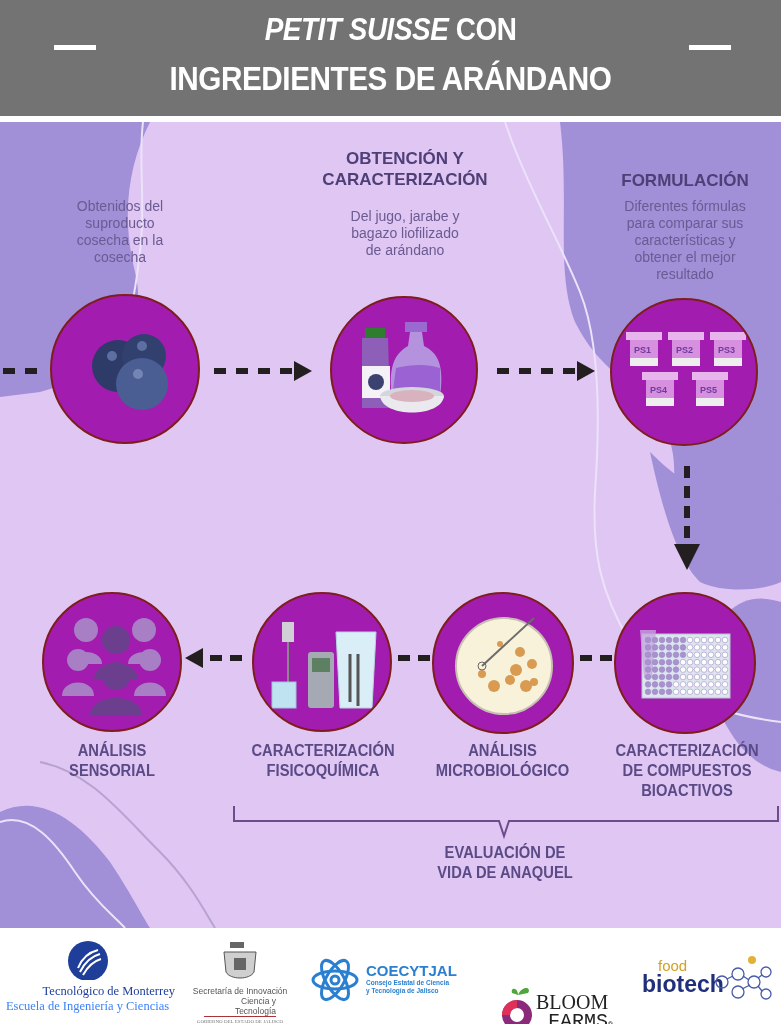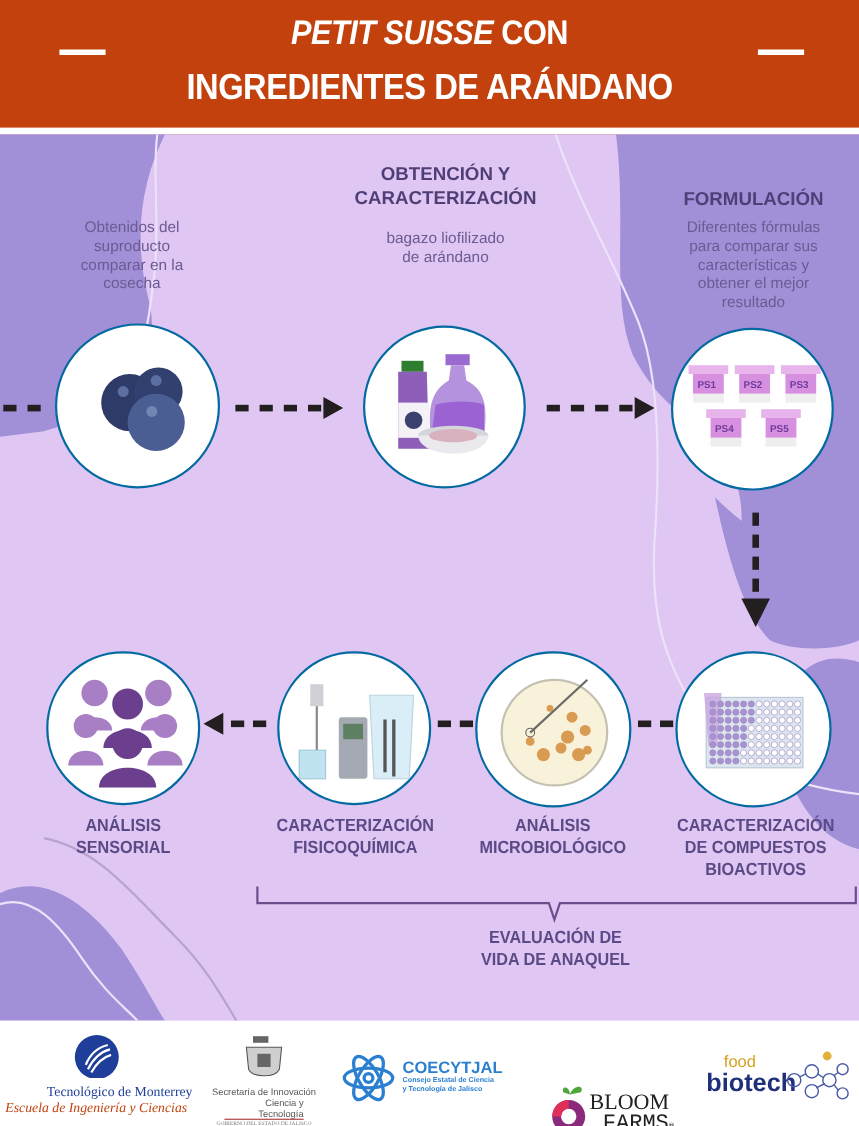--- a/index.html
+++ b/index.html
@@ -1,40 +1,40 @@
 <!DOCTYPE html>
 <html><head>
 <meta charset="utf-8">
 <style>
   * { box-sizing: border-box; margin: 0; padding: 0; }
   html, body { width: 781px; height: 1024px; overflow: hidden; background: #ffffff; }
   body { position: relative; font-family: "Liberation Sans", sans-serif; }
 
   
-  #header { position: absolute; left: 0; top: 0; width: 781px; height: 131px; background: #c2410c; }
+  #header { position: absolute; left: 0; top: 0; width: 781px; height: 131px; background: #737373; }
   #header-strip { position: absolute; left: 0; top: 116px; width: 781px; height: 6px; background: #ffffff; }
   .title-line { position: absolute; left: 0; width: 781px; text-align: center; color: #ffffff;
     font-family: "Liberation Sans", sans-serif; font-weight: bold; letter-spacing: -0.5px; transform: scaleX(0.9); }
   #title-1 { top: 12px; font-size: 31px; }
   #title-1 i { font-style: italic; }
   #title-2 { top: 60px; font-size: 33px; }
   .dash { position: absolute; top: 45px; width: 42px; height: 5px; background: #ffffff; }
   #dash-left { left: 54px; }
   #dash-right { left: 689px; }
 
   
   #canvas { position: absolute; left: 0; top: 122px; width: 781px; height: 806px; background: #dfc6f3; overflow: hidden; }
   #bg-svg { position: absolute; left: 0; top: 0; }
 
   
   .step-title { position: absolute; text-align: center; color: #4f3f77; font-weight: bold; font-size: 17px; line-height: 21px; }
   .step-desc { position: absolute; text-align: center; color: #6b5b92; font-size: 14px; line-height: 17px; }
   .bottom-title { position: absolute; text-align: center; color: #5a4a86; font-weight: bold; font-size: 16px; line-height: 20px; transform: scaleX(0.92); }
 
-  .circle { position: absolute; width: 132px; height: 132px; border-radius: 50%; background: #ffffff; border: 2px solid #0369a1; overflow: hidden; }
+  .circle { position: absolute; width: 132px; height: 132px; border-radius: 50%; background: #a21caf; border: 2px solid #7f1d1d; overflow: hidden; }
   .circle svg { position: absolute; left: 0; top: 0; }
 
   
   #footer { position: absolute; left: 0; top: 928px; width: 781px; height: 96px; background: #ffffff; }
   .logo { position: absolute; }
   .tec-text { font-family: "Liberation Serif", serif; text-align: center; line-height: 15px; }
 </style>
 </head>
 <body>
 
@@ -101,29 +101,30 @@
         <rect x="210" y="533" width="12" height="6"></rect>
       <polygon points="203,526 185,536 203,546"></polygon>
     </g>
 
     <path d="M234,684 L234,699 L499,699 L504,714 L509,699 L778,699 L778,684" fill="none" stroke="#6d4c8c" stroke-width="2"></path>
   </svg>
 
   <div class="step-desc" style="left:40px; top:76px; width:160px;">
     <div>Obtenidos del</div>
     <div>suproducto</div>
-    <div>comparar en la</div>
+    <div>cosecha en la</div>
     <div>cosecha</div>
   </div>
 
   <div class="step-title" style="left:300px; top:26px; width:210px;">
     <div>OBTENCIÓN Y</div>
     <div>CARACTERIZACIÓN</div>
   </div>
   <div class="step-desc" style="left:300px; top:86px; width:210px;">
+    <div>Del jugo, jarabe y</div>
     <div>bagazo liofilizado</div>
     <div>de arándano</div>
   </div>
 
   <div class="step-title" style="left:600px; top:48px; width:170px;">FORMULACIÓN</div>
   <div class="step-desc" style="left:600px; top:76px; width:170px;">
     <div>Diferentes fórmulas</div>
     <div>para comparar sus</div>
     <div>características y</div>
     <div>obtener el mejor</div>
@@ -375,21 +376,21 @@
   <div class="logo" style="left:0px; top:12px; width:175px; height:80px;">
     <svg width="175" height="40">
       <circle cx="88" cy="21" r="20" fill="#1f3e9a"></circle>
       <g stroke="#ffffff" stroke-width="2" fill="none">
         <path d="M78,28 C82,18 90,12 98,10"></path>
           <path d="M80,32 C85,22 92,16 100,14"></path>
           <path d="M83,35 C88,26 94,21 101,19"></path>
       </g>
     </svg>
     <div class="tec-text" style="color:#1f3e9a; font-size:12.5px;text-align:right;">Tecnológico de Monterrey</div>
-    <div class="tec-text" style="color:#c2410c; font-size:12.5px;font-style:italic;">Escuela de Ingeniería y Ciencias</div>
+    <div class="tec-text" style="color:#3b82f6; font-size:12.5px;">Escuela de Ingeniería y Ciencias</div>
   </div>
 
   <div class="logo" style="left:190px; top:12px; width:100px; height:80px; text-align:center;">
     <svg width="100" height="42">
       <rect x="40" y="2" width="14" height="6" fill="#666"></rect>
       <path d="M34,12 L66,12 L64,32 C60,40 40,40 36,32 Z" fill="#cfcfcf" stroke="#555"></path>
       <rect x="44" y="18" width="12" height="12" fill="#666"></rect>
     </svg>
     <div style="font-size:8.5px; color:#555; line-height:10px;">Secretaría de Innovación</div>
     <div style="font-size:8.5px; color:#555; line-height:10px; border-bottom:1px solid #a33; margin: 0 14px; text-align: right;">Ciencia y Tecnología</div>

